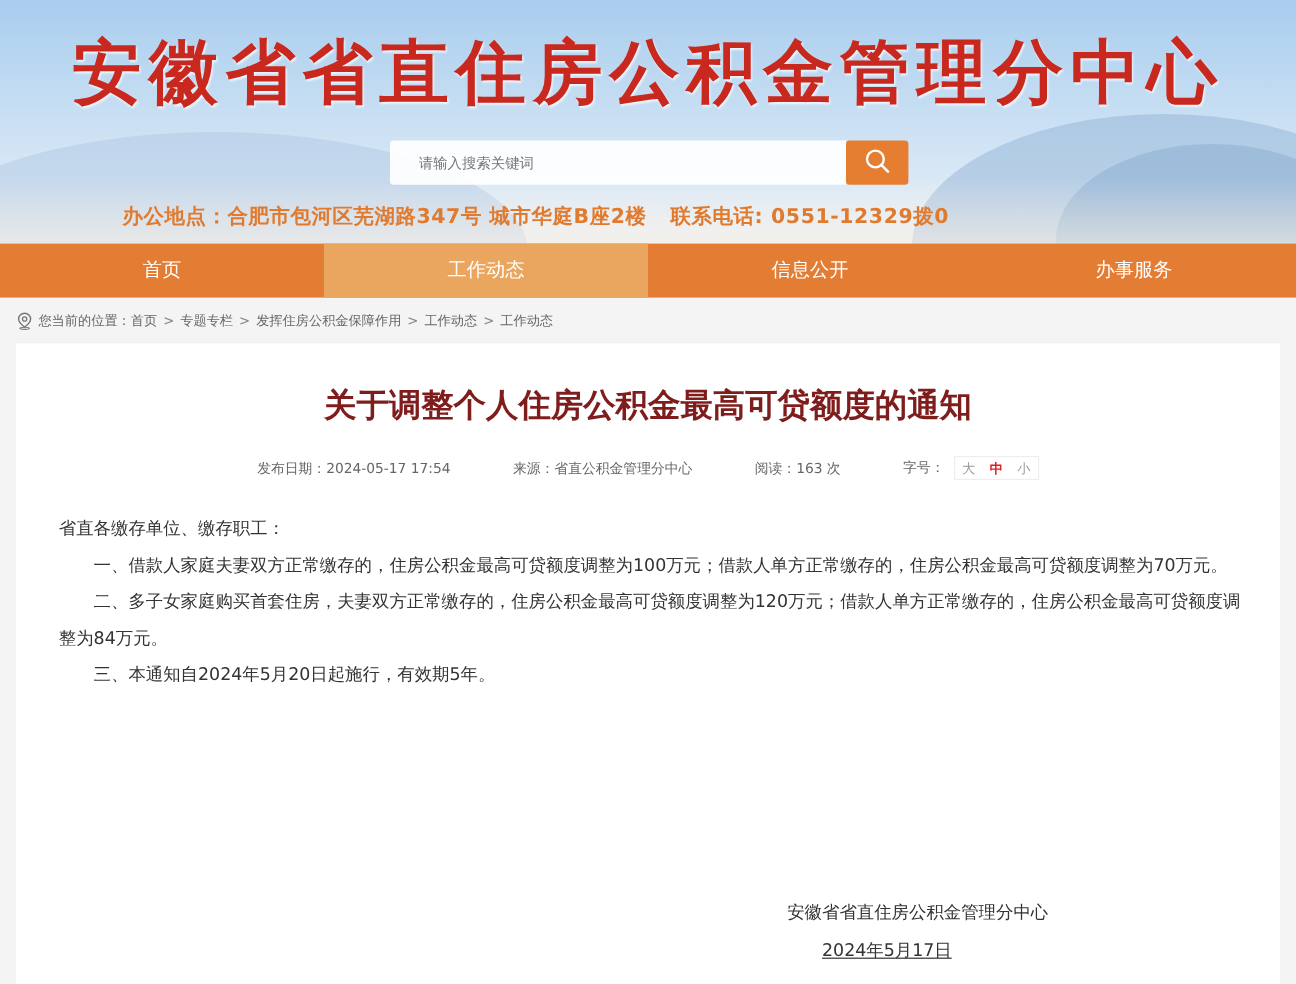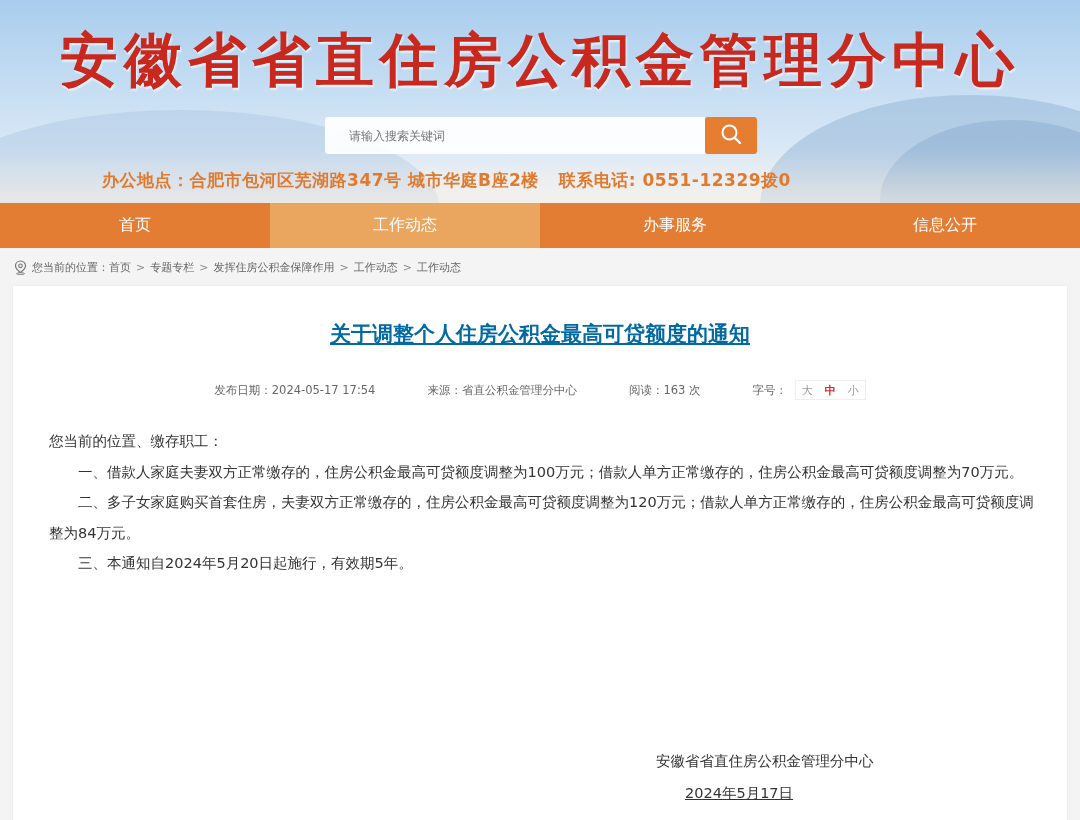--- a/index.html
+++ b/index.html
@@ -60,21 +60,21 @@
   .breadcrumb .pin { margin-right: 5px; display: flex; }
   .breadcrumb .sep { margin: 0 5px; color: #888; }
   .breadcrumb a { color: #666; text-decoration: none; cursor: pointer; }
 
   .article {
     position: absolute; left: 12px; top: 285px; width: 1056px; height: 545px;
     background: #fff; border: 1px solid #eee;
   }
   .article-title {
     position: absolute; left: 0; top: 34px; width: 100%; text-align: center;
-    font-size: 21px; font-weight: bold; color: #0369a1; text-decoration: underline;
+    font-size: 27px; font-weight: bold; color: #7f1d1d;
   }
   .meta {
     position: absolute; left: 0; top: 94px; width: 100%; text-align: center;
     font-size: 11.5px; color: #666; display: flex; justify-content: center; align-items: center; gap: 36px;
   }
   .meta .m { margin: 0 8px; }
   .fontsize {
     display: inline-flex; border: 1px solid #eee; margin-left: 4px; height: 20px; align-items: center;
   }
   .fontsize span { padding: 0 6px; font-size: 11px; color: #999; cursor: pointer; }
@@ -123,24 +123,24 @@
 </div>
 
 <nav class="nav">
   <div class="nav-item">
       <span>首页</span>
     </div>
   <div class="nav-item active">
       <span>工作动态</span>
     </div>
   <div class="nav-item">
-      <span>办事服务</span>
+      <span>信息公开</span>
     </div>
   <div class="nav-item">
-      <span>信息公开</span>
+      <span>办事服务</span>
     </div>
 </nav>
 
 <div class="breadcrumb">
   <span class="pin">
     <svg width="13" height="15" viewBox="0 0 13 15">
       <path d="M6.5 1 C3.5 1 1.5 3.2 1.5 5.8 C1.5 8.8 6.5 12.5 6.5 12.5 C6.5 12.5 11.5 8.8 11.5 5.8 C11.5 3.2 9.5 1 6.5 1 Z" fill="none" stroke="#777" stroke-width="1.2"></path>
       <circle cx="6.5" cy="5.8" r="1.8" fill="none" stroke="#777" stroke-width="1.1"></circle>
       <ellipse cx="6.5" cy="13.6" rx="4" ry="0.9" fill="none" stroke="#777" stroke-width="0.9"></ellipse>
     </svg>
@@ -168,21 +168,21 @@
       <span>字号：</span>
       <span class="fontsize">
         <span>大</span>
         <span class="cur">中</span>
         <span>小</span>
       </span>
     </span>
   </div>
 
   <div class="content">
-    <p>您当前的位置、缴存职工：</p>
+    <p>省直各缴存单位、缴存职工：</p>
     <p class="indent">一、借款人家庭夫妻双方正常缴存的，住房公积金最高可贷额度调整为100万元；借款人单方正常缴存的，住房公积金最高可贷额度调整为70万元。</p>
     <p class="indent">二、多子女家庭购买首套住房，夫妻双方正常缴存的，住房公积金最高可贷额度调整为120万元；借款人单方正常缴存的，住房公积金最高可贷额度调整为84万元。</p>
     <p class="indent">三、本通知自2024年5月20日起施行，有效期5年。</p>
   </div>
 
   <div class="signature">
     <div class="sig-org">安徽省省直住房公积金管理分中心</div>
     <div class="sig-date">2024年5月17日</div>
   </div>
 </main>

